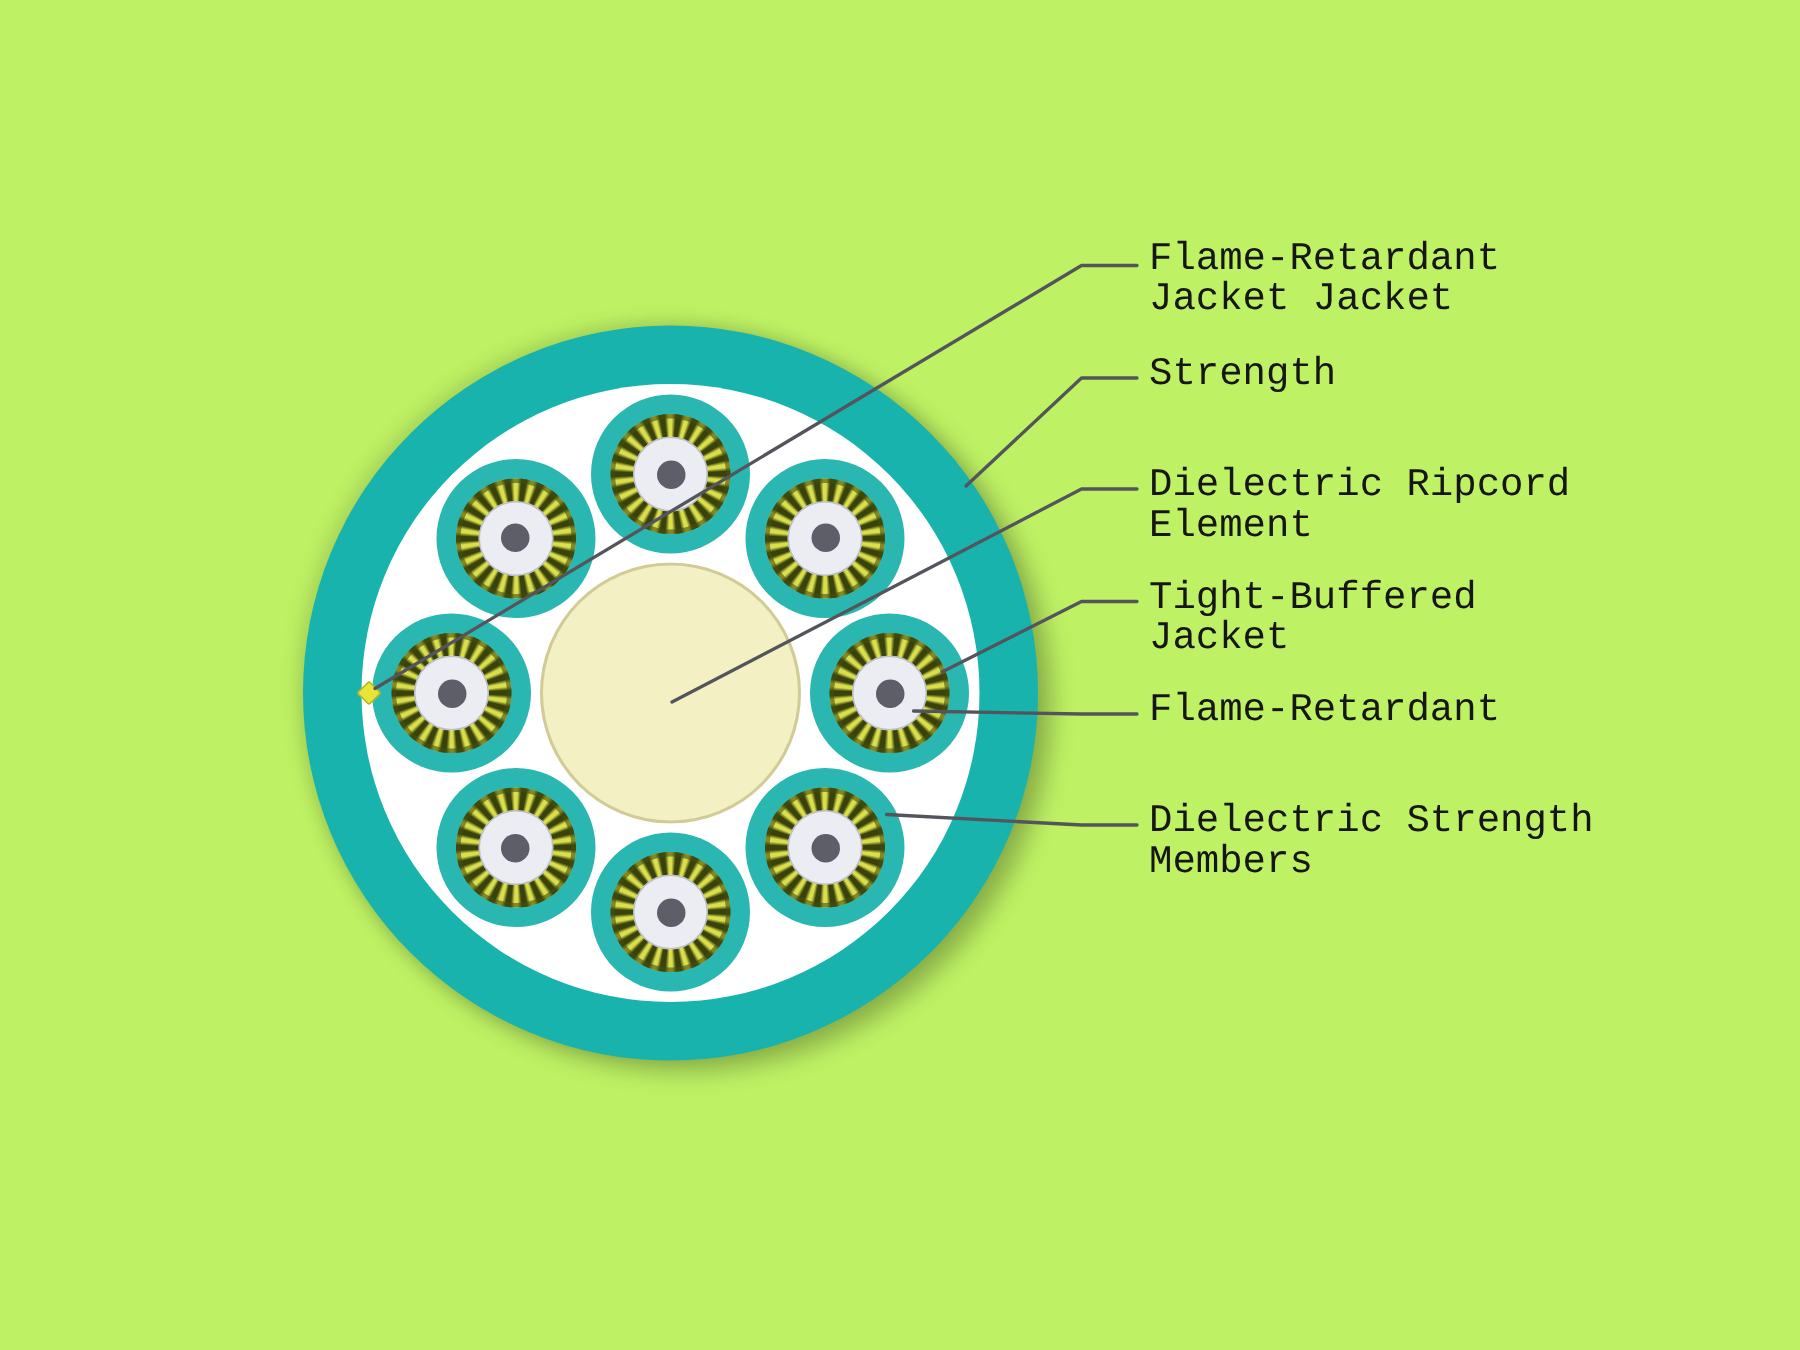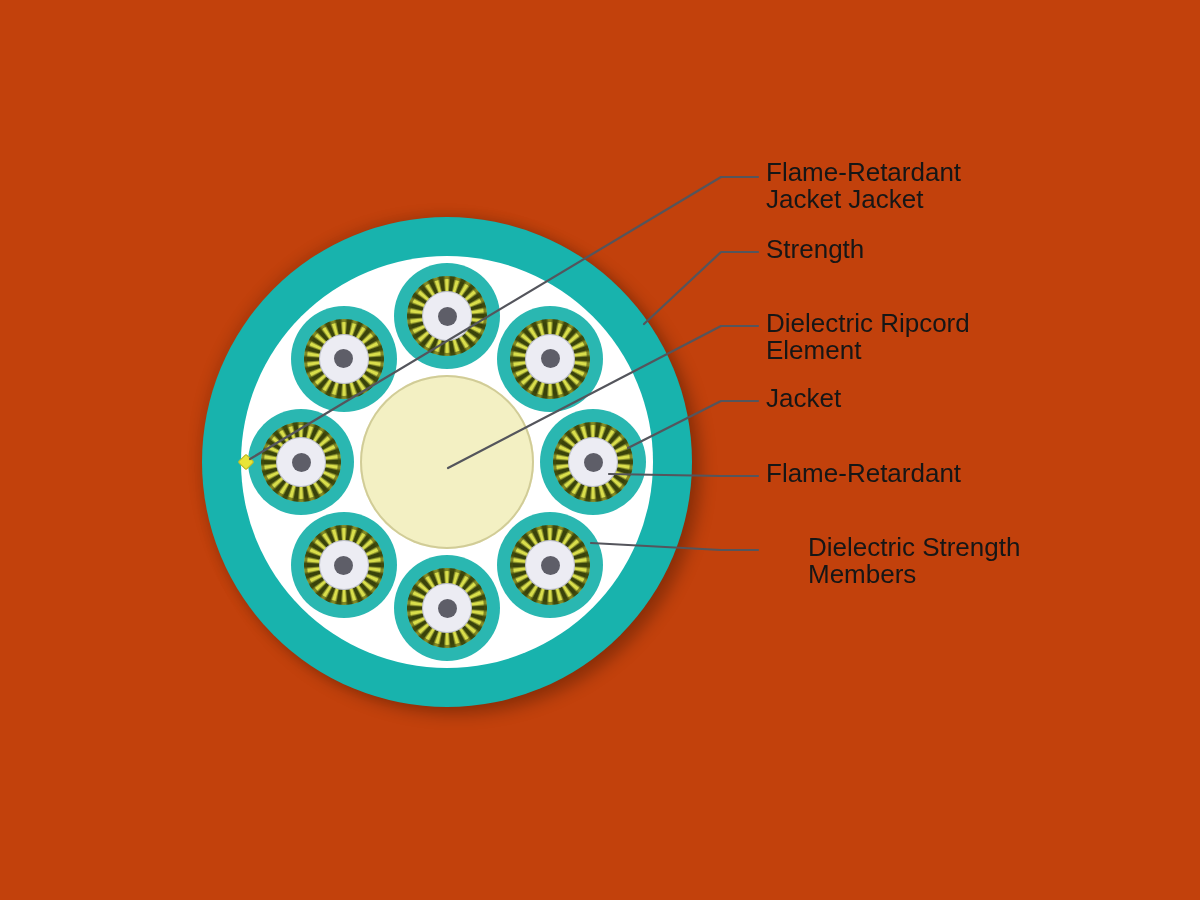--- a/index.html
+++ b/index.html
@@ -4,23 +4,23 @@
 <style>
   html, body {
     margin: 0;
     padding: 0;
     background: #ffffff;
   }
   #canvas {
     position: relative;
     width: 1200px;
     height: 900px;
-    background: #c2410c;
+    background: #bef264;
     overflow: hidden;
-    font-family: Liberation Sans, sans-serif;
+    font-family: Liberation Mono, monospace;
   }
   .abs { position: absolute; }
   .circle { position: absolute; border-radius: 50%; }
 
   
   .jacket {
     box-shadow: 9px 7px 16px rgba(0,0,0,0.28), -5px -4px 12px rgba(0,0,0,0.10);
   }
   .buffer-white {
     box-shadow: inset 0 0 0 1px rgba(130,135,150,0.45);
@@ -109,23 +109,24 @@
         <div>Jacket Jacket</div>
       </div>
       <div class="callout" style="left: 766px; top: 236px; z-index: 11; color: rgb(22, 22, 22);">
         <div>Strength</div>
       </div>
       <div class="callout" style="left: 766px; top: 310px; z-index: 11; color: rgb(22, 22, 22);">
         <div>Dielectric Ripcord</div>
         <div>Element</div>
       </div>
       <div class="callout" style="left: 766px; top: 385px; z-index: 11; color: rgb(22, 22, 22);">
+        <div>Tight-Buffered</div>
         <div>Jacket</div>
       </div>
       <div class="callout" style="left: 766px; top: 460px; z-index: 11; color: rgb(22, 22, 22);">
         <div>Flame-Retardant</div>
       </div>
-      <div class="callout" style="left: 808px; top: 534px; z-index: 11; color: rgb(22, 22, 22);">
+      <div class="callout" style="left: 766px; top: 534px; z-index: 11; color: rgb(22, 22, 22);">
         <div>Dielectric Strength</div>
         <div>Members</div>
       </div>
     </div>
 </div>
 
 </body></html>

